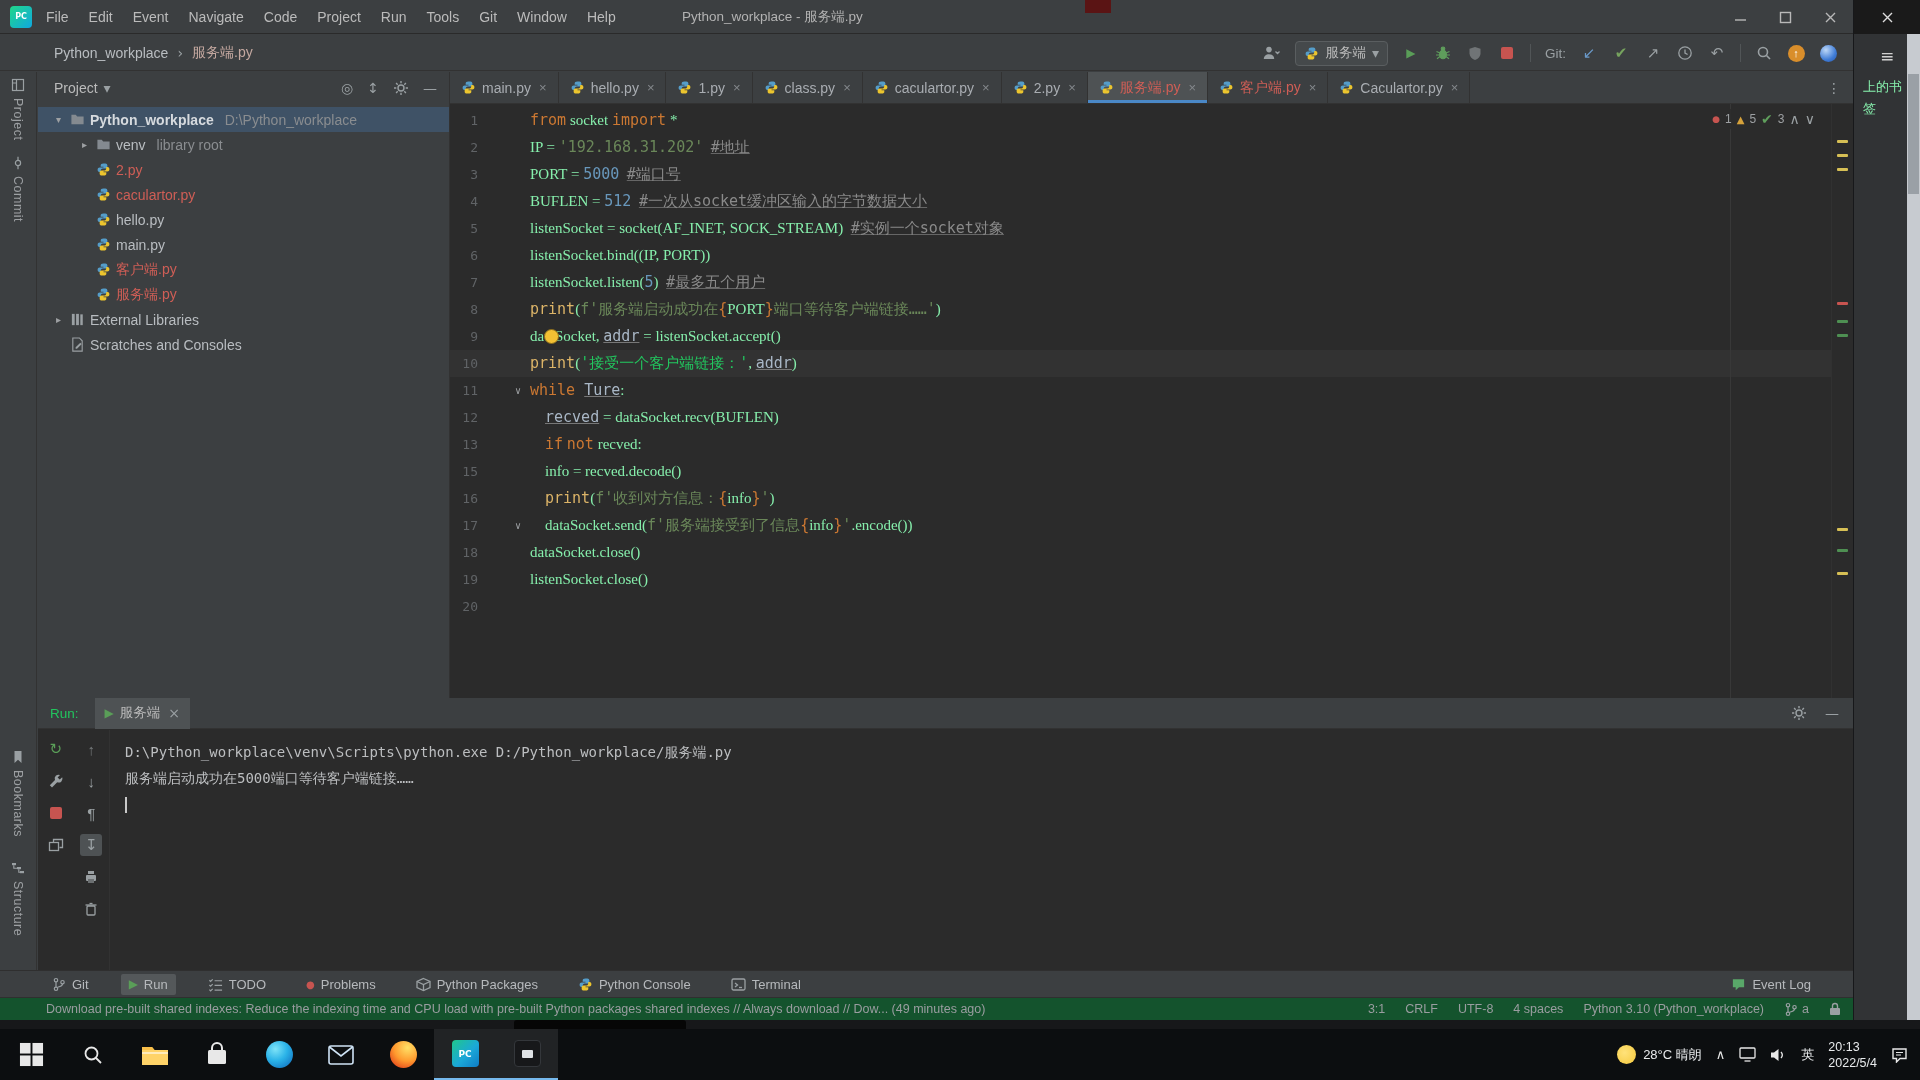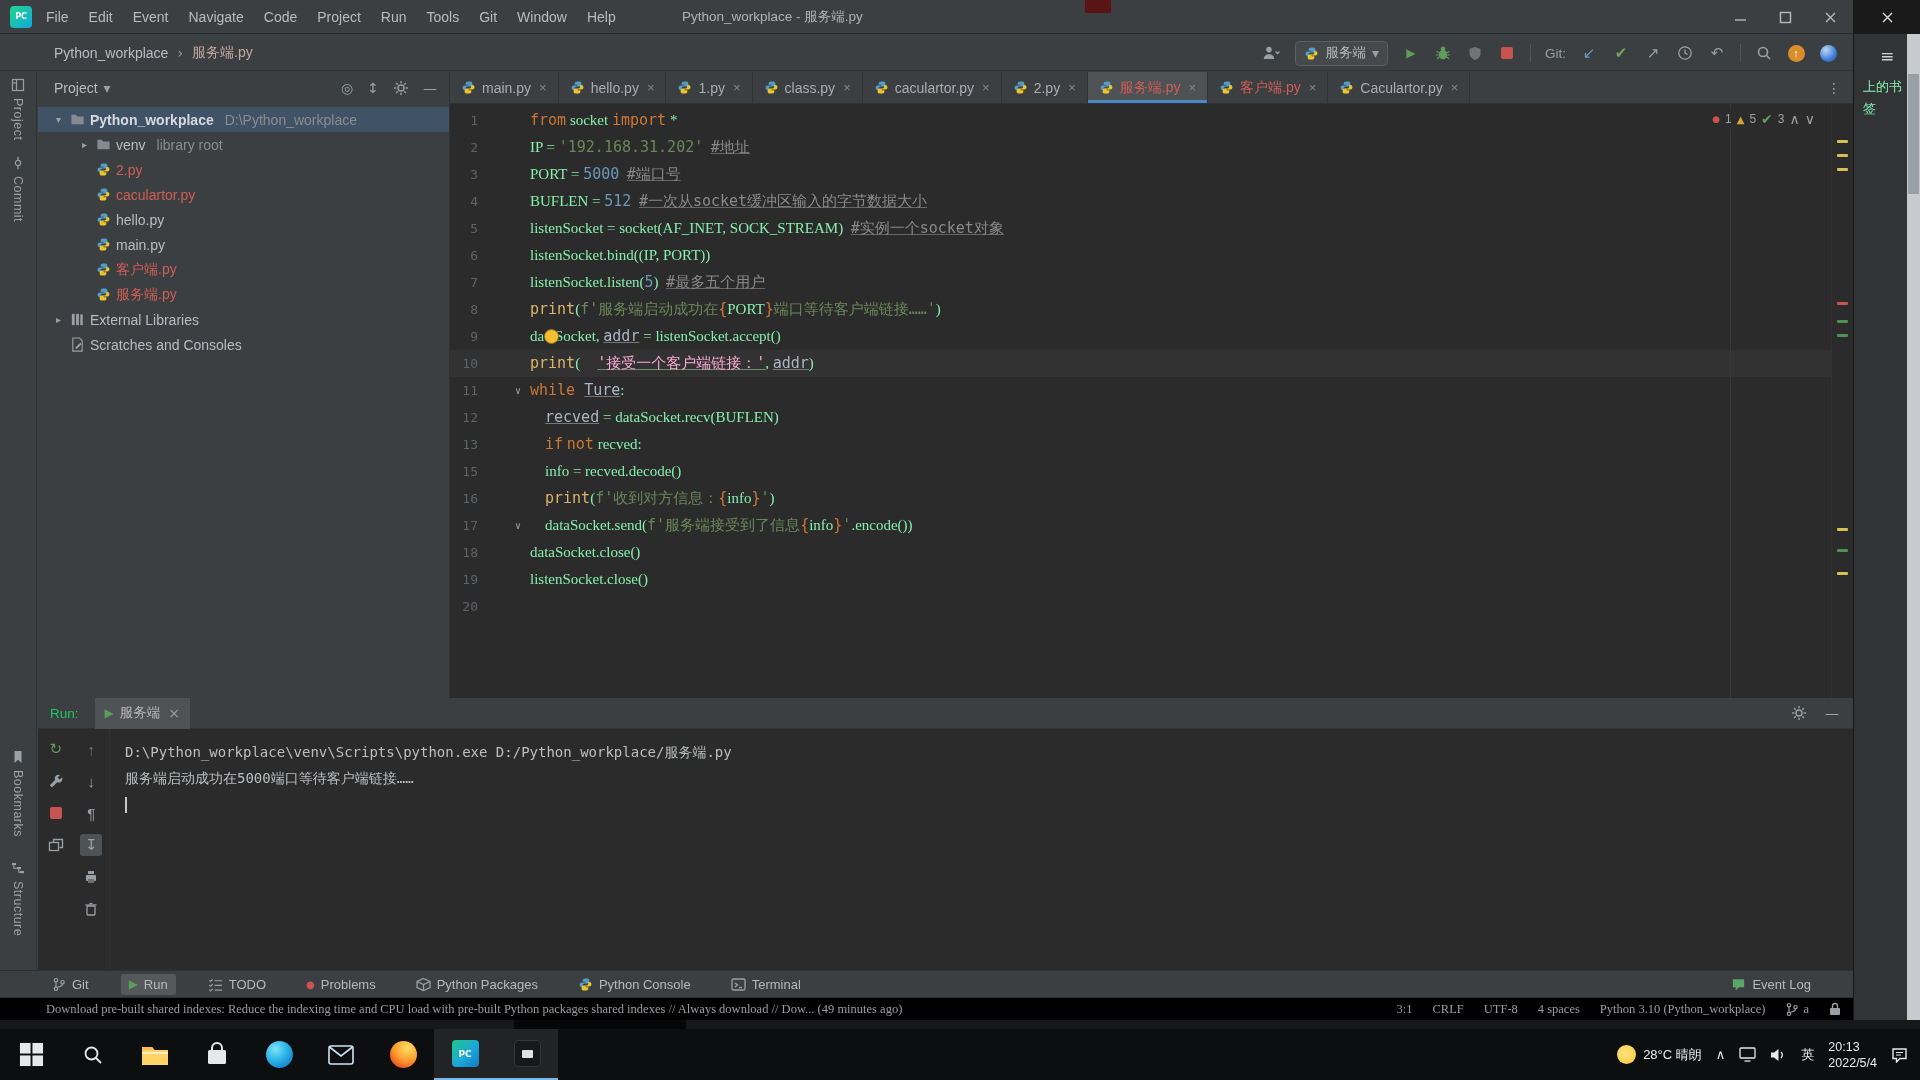--- a/index.html
+++ b/index.html
@@ -67,21 +67,21 @@
   .codeScroll { position:absolute; left:0; top:0; right:22px; bottom:0; padding-top:3px; }
   .codeRow { display:flex; height:27px; line-height:27px; font-family:"DejaVu Sans Mono",monospace; font-size:15px; position:relative; }
   .codeRow.current { background:#323232; }
   .ln { width:28px; text-align:right; color:#606366; font-size:13px; flex:none; }
   .fold { width:47px; flex:none; color:#9da0a3; font-size:10px; text-align:right; padding-right:4px; }
   .codeTxt { white-space:pre; padding-left:5px; }
   .tk-k { color:#cc7832; } .tk-s { color:#6a8759; } .tk-n { color:#6897bb; }
   .tk-c { color:#8a8a8a; text-decoration:underline; text-decoration-color:#666; }
   .tk-f { color:#dcb468; } .tk-b { color:#cc7832; } .tk-p { color:#86efac;font-family:Liberation Serif, serif; }
   .tk-u { color:#a9b7c6; text-decoration:underline; text-decoration-color:#777; }
-  .tk-su { color:#f9a8d4; text-decoration:underline; text-decoration-color:#6e8a6b;margin-left:17px; }
+  .tk-su { color:#22c55e; text-decoration-color:#6e8a6b; }
   .bulb { position:absolute; left:94px; top:6px; width:15px; height:15px; border-radius:50%; background:#f3c033; border:1px solid #8a6d1d; }
   .marginGuide { position:absolute; top:0; bottom:0; left:1280px; width:1px; background:#383838; }
   .inspections { position:absolute; top:5px; right:32px; display:flex; align-items:center; gap:5px; font-size:12px; color:#9da0a3; background:rgba(43,43,43,.85); padding:2px 6px; }
   .errStripe { position:absolute; right:0; top:0; bottom:0; width:22px; background:#2b2b2b; border-left:1px solid #313131; }
   .mark { position:absolute; left:5px; width:11px; height:3px; border-radius:1px; }
   .mark-e { background:#c75450; } .mark-w { background:#d6bf55; } .mark-g { background:#4e8f52; }
 
   .runPanel { position:absolute; left:38px; right:0; top:626px; bottom:0; background:#2b2b2b; }
   .runHeader { height:31px; background:#3c3f41; border-bottom:1px solid #323232; display:flex; align-items:center; }
   .runLabel { color:#22c55e; font-size:13.5px; margin-left:12px; }
@@ -94,21 +94,21 @@
   .rcBtn.active { background:#4e5254; border-radius:3px; }
   .runOutput { position:absolute; left:73px; top:0; right:0; bottom:0; padding:9px 0 0 14px; font-family:"DejaVu Sans Mono",monospace; font-size:14px; line-height:26px; color:#bcbec0; }
   .caret { display:inline-block; width:2px; height:16px; background:#c8c8c8; vertical-align:middle; }
 
   .bottomBar { position:absolute; left:0; right:0; bottom:23px; height:27px; background:#3c3f41; border-top:1px solid #2f2f2f; display:flex; align-items:center; padding-left:44px; font-size:13px; color:#b6b9bc; }
   .bbItems { display:flex; gap:24px; align-items:center; }
   .bbItem { display:flex; gap:6px; align-items:center; padding:3px 8px; border-radius:2px; }
   .bbItem.active { background:#54585a; }
   .eventLog { margin-left:auto; margin-right:42px; display:flex; gap:6px; align-items:center; }
 
-  .statusBar { position:absolute; left:0; right:0; bottom:0; height:23px; background:#000000; border-top:1px solid #2f2f2f; display:flex; align-items:center; font-size:12.5px; color:#9a9da0; padding:0 12px 0 46px;font-family:Liberation Serif, serif; }
+  .statusBar { position:absolute; left:0; right:0; bottom:0; height:23px; background:#14532d; border-top:1px solid #2f2f2f; display:flex; align-items:center; font-size:12.5px; color:#9a9da0; padding:0 12px 0 46px; }
   .statusMsg { white-space:nowrap; overflow:hidden; text-overflow:ellipsis; max-width:1150px; }
   .statusRight { margin-left:auto; display:flex; gap:20px; align-items:center; }
   .branchW { display:flex; gap:4px; align-items:center; }
 
   .ic { display:inline-flex; align-items:center; justify-content:center; color:#9aa0a3; font-size:14px; font-family:"DejaVu Sans",sans-serif; }
 
   
   .behind { position:absolute; left:1854px; top:0; width:66px; height:1020px; background:#313335; }
   .behindTitle { height:34px; background:#1a1a1a; display:flex; align-items:center; justify-content:center; }
   .behindBurger { display:block; margin:12px auto 6px; color:#d0d0d0; font-size:17px; text-align:center; }

